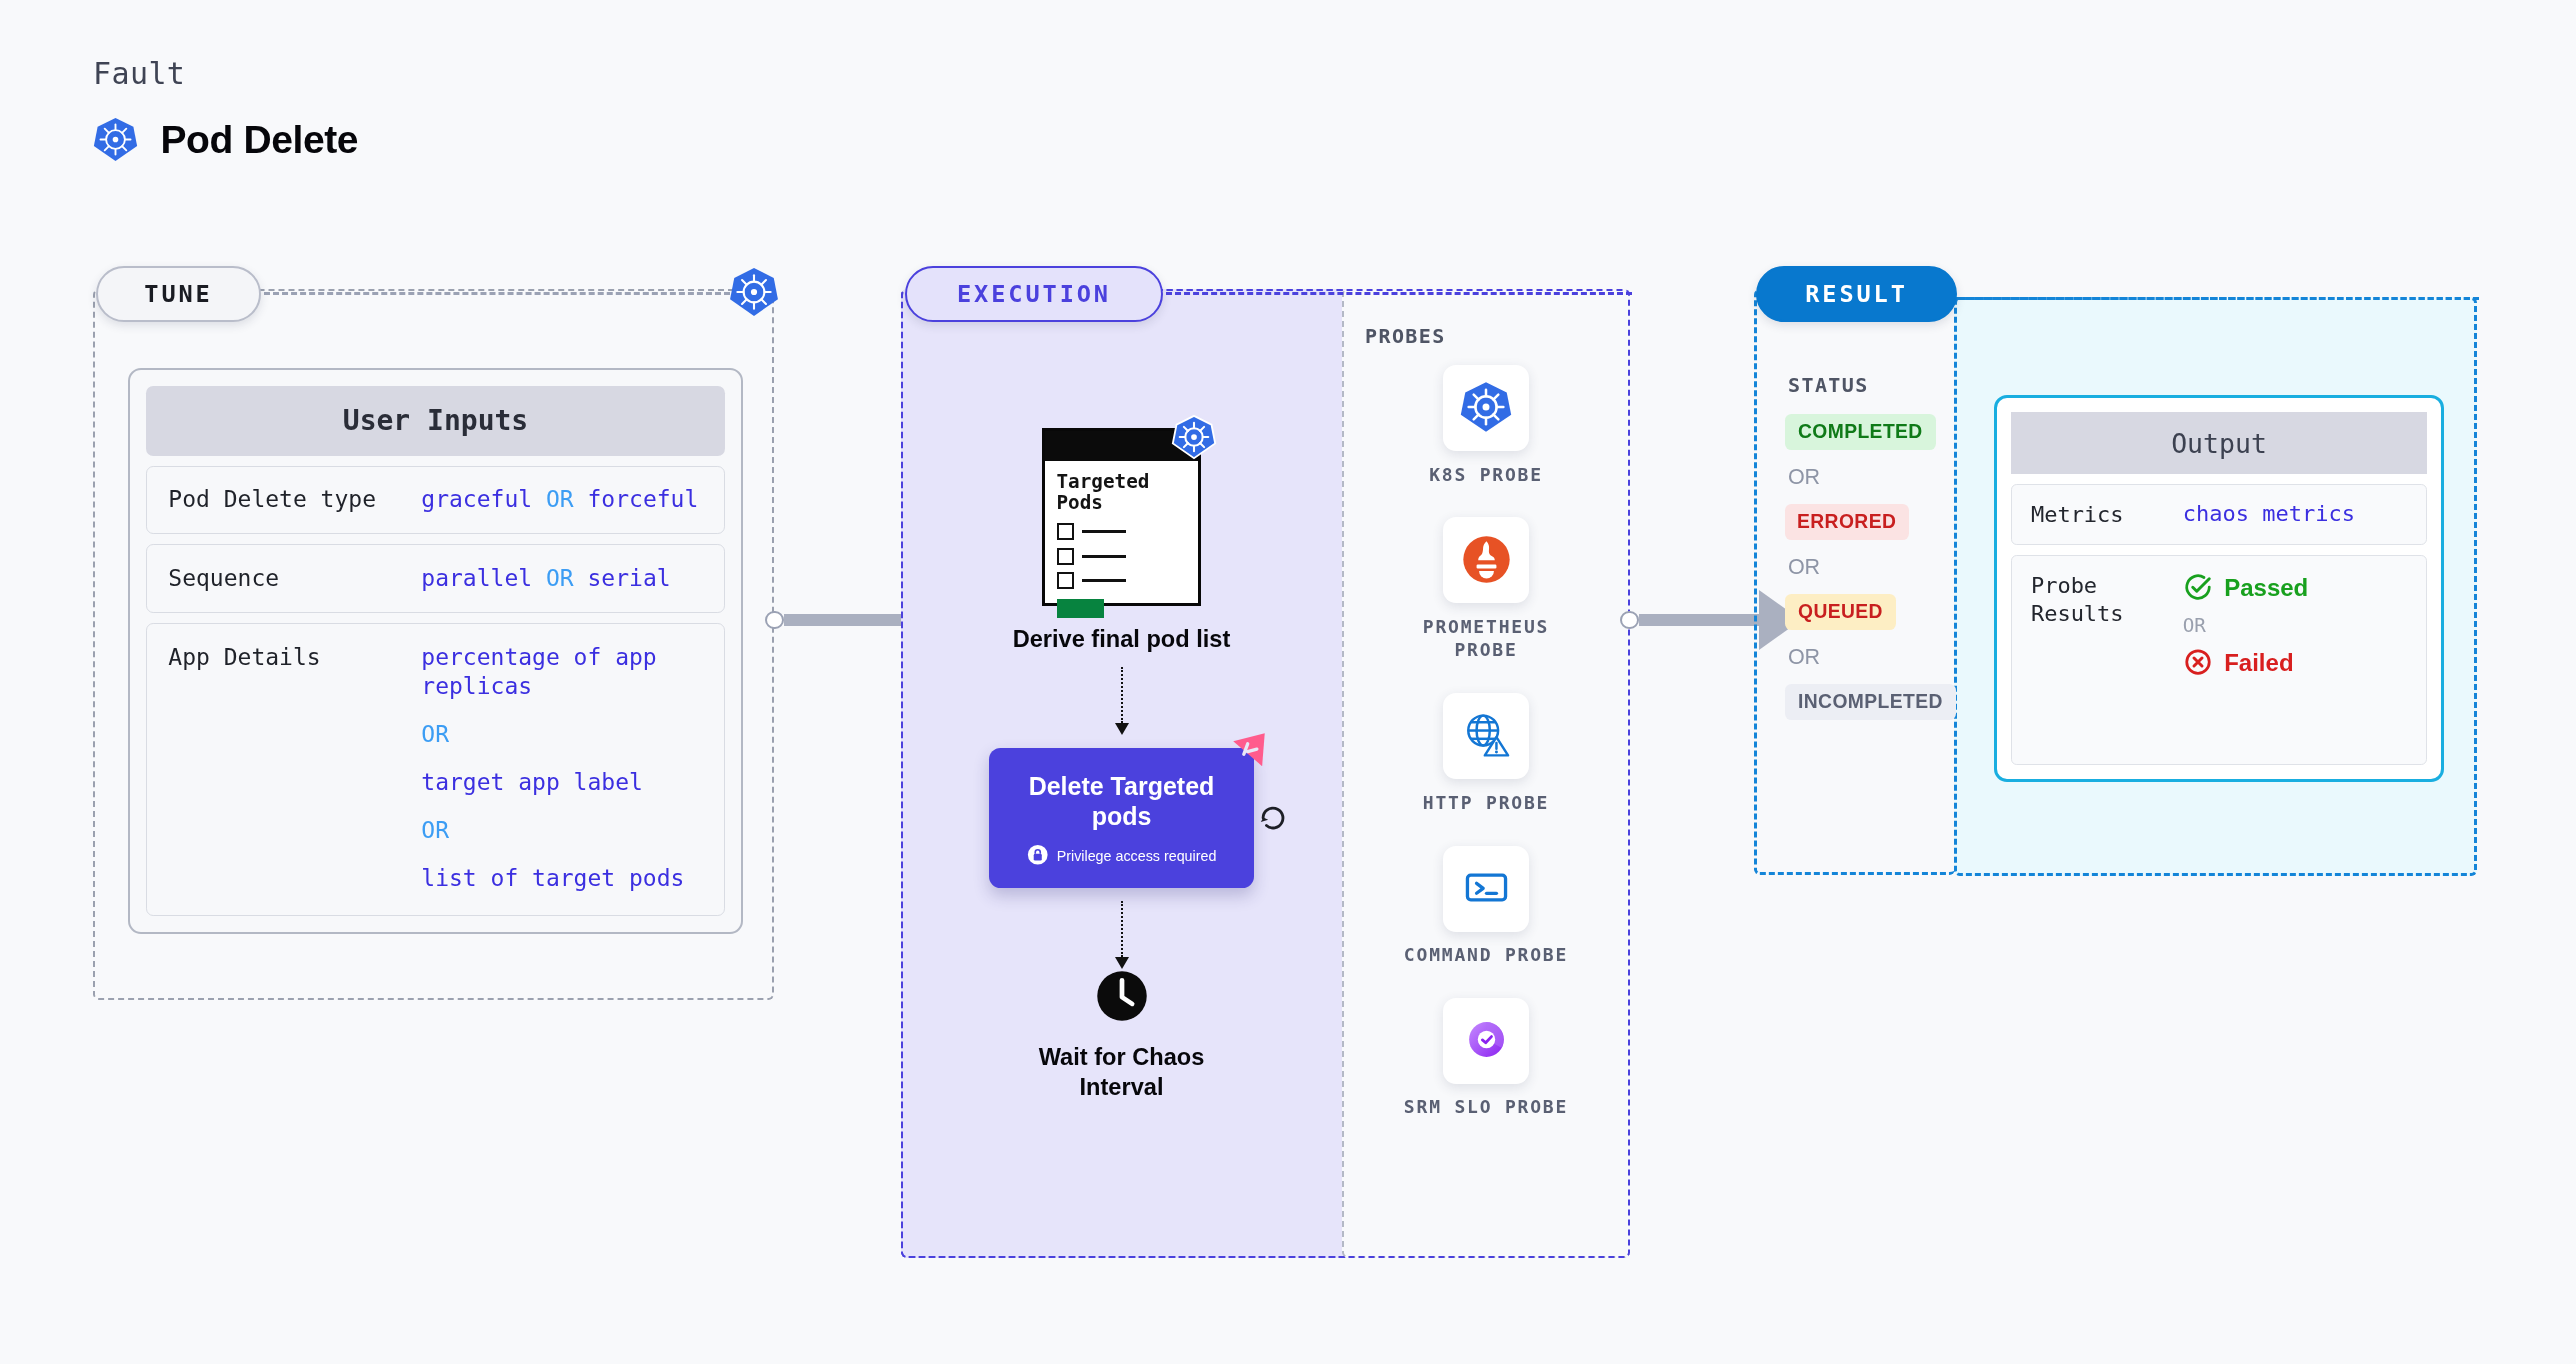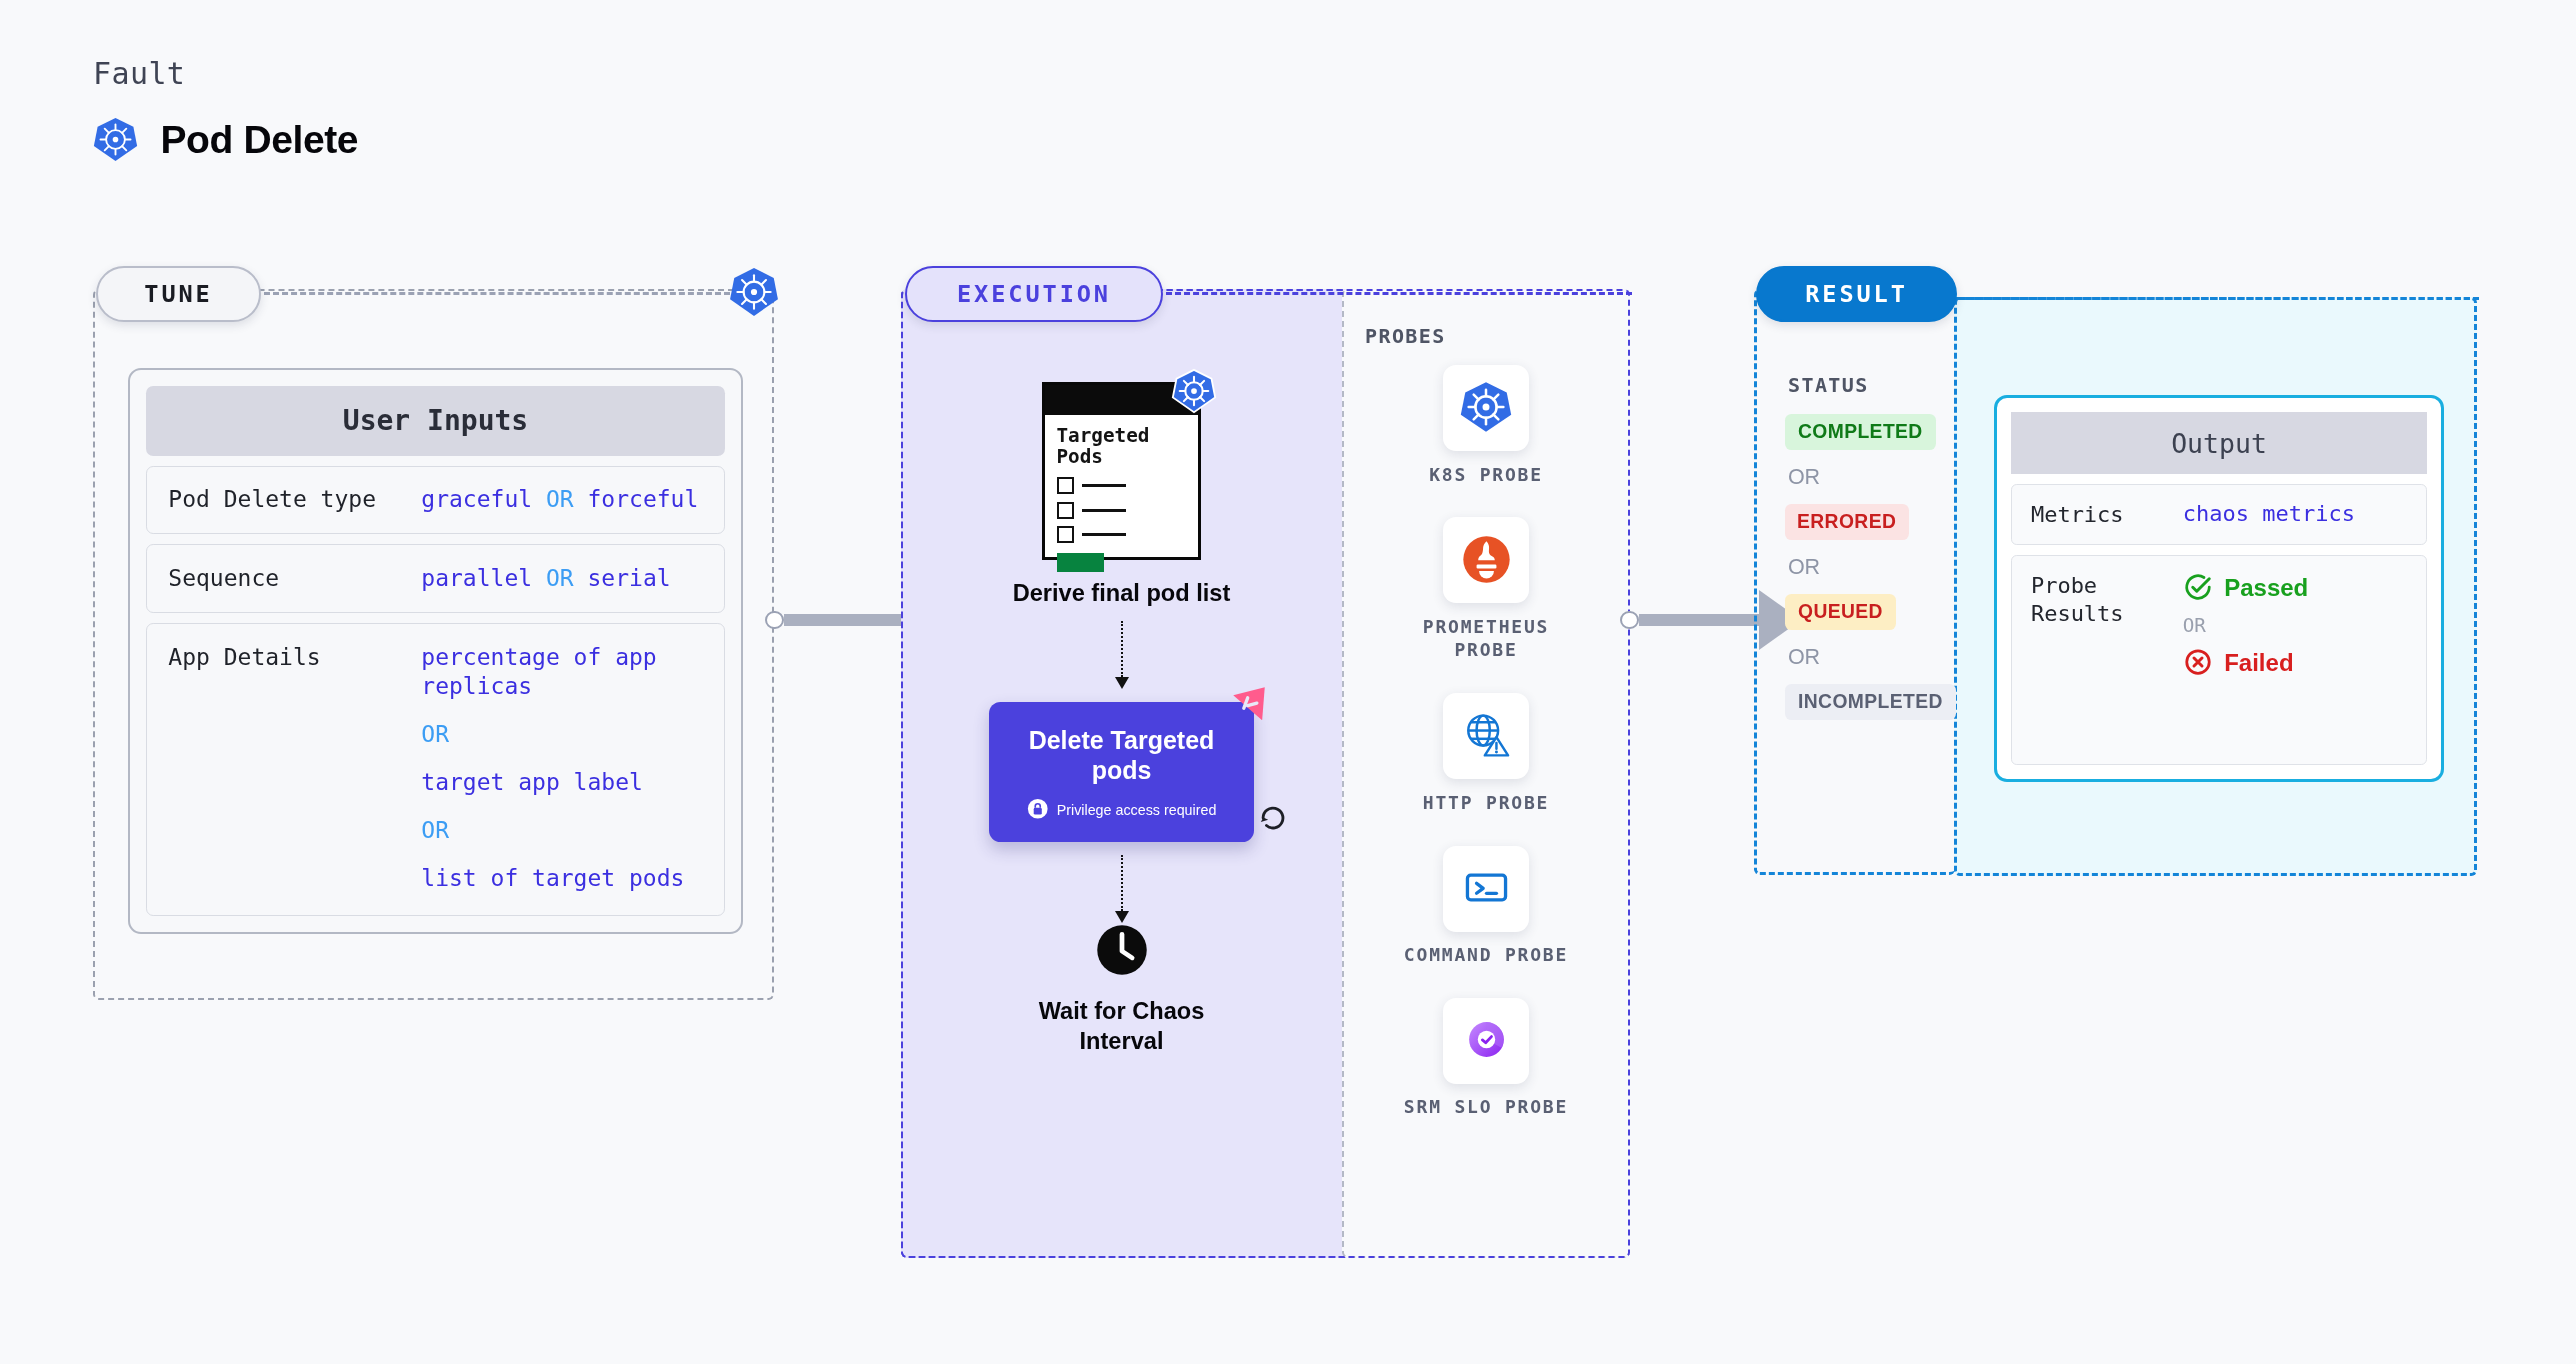--- a/index.html
+++ b/index.html
@@ -88,21 +88,21 @@
   .kv-stack { display: flex; flex-direction: column; gap: 18.6px; }
   .kv-stack .or-line { color: #3c9df4; }
 
   
   .exec-col {
     position: absolute; left: 901px; top: 330px; width: 441px;
     display: flex; flex-direction: column; align-items: center;
   }
   .pods-card {
     width: 159px; height: 178px; background: #ffffff;
-    border: 3.6px solid #080808; position: relative; margin-top: 52px;
+    border: 3.6px solid #080808; position: relative; margin-top: 98px;
   }
   .pods-card .topbar { height: 30px; background: #0b0b0b; }
   .pods-card .body { padding: 10px 11.5px 0 11.5px; }
   .pods-title {
     font-family: "DejaVu Sans Mono", monospace; font-weight: bold;
     font-size: 19.3px; line-height: 1.1; color: #141414;
   }
   .pods-list { margin-top: 10px; display: flex; flex-direction: column; gap: 7.2px; }
   .pods-item { display: flex; align-items: center; gap: 8.6px; }
   .pods-check { width: 17px; height: 17px; border: 2.9px solid #111; background: #fff; }

